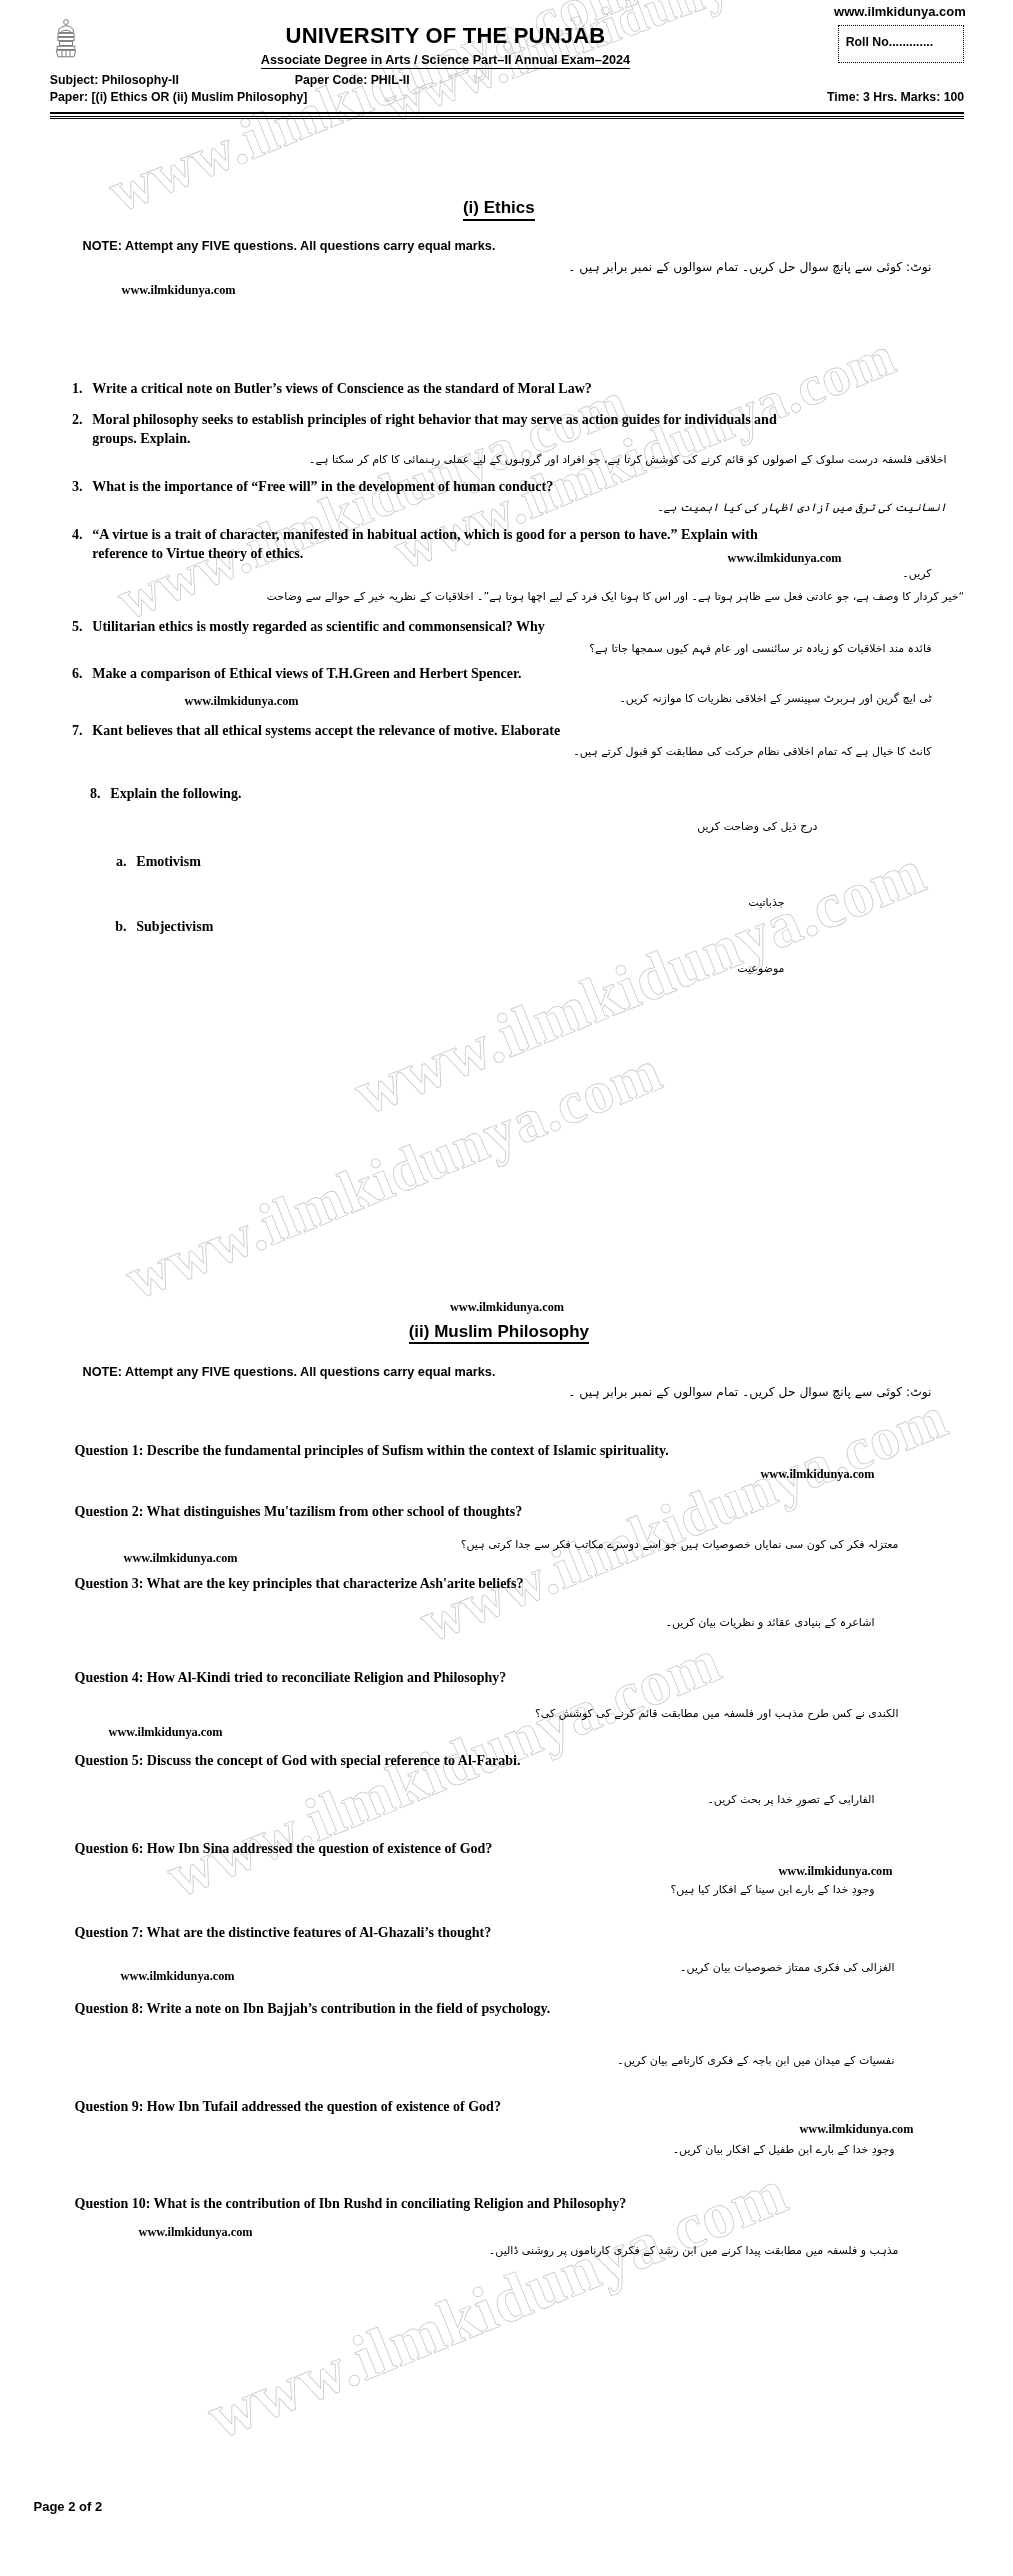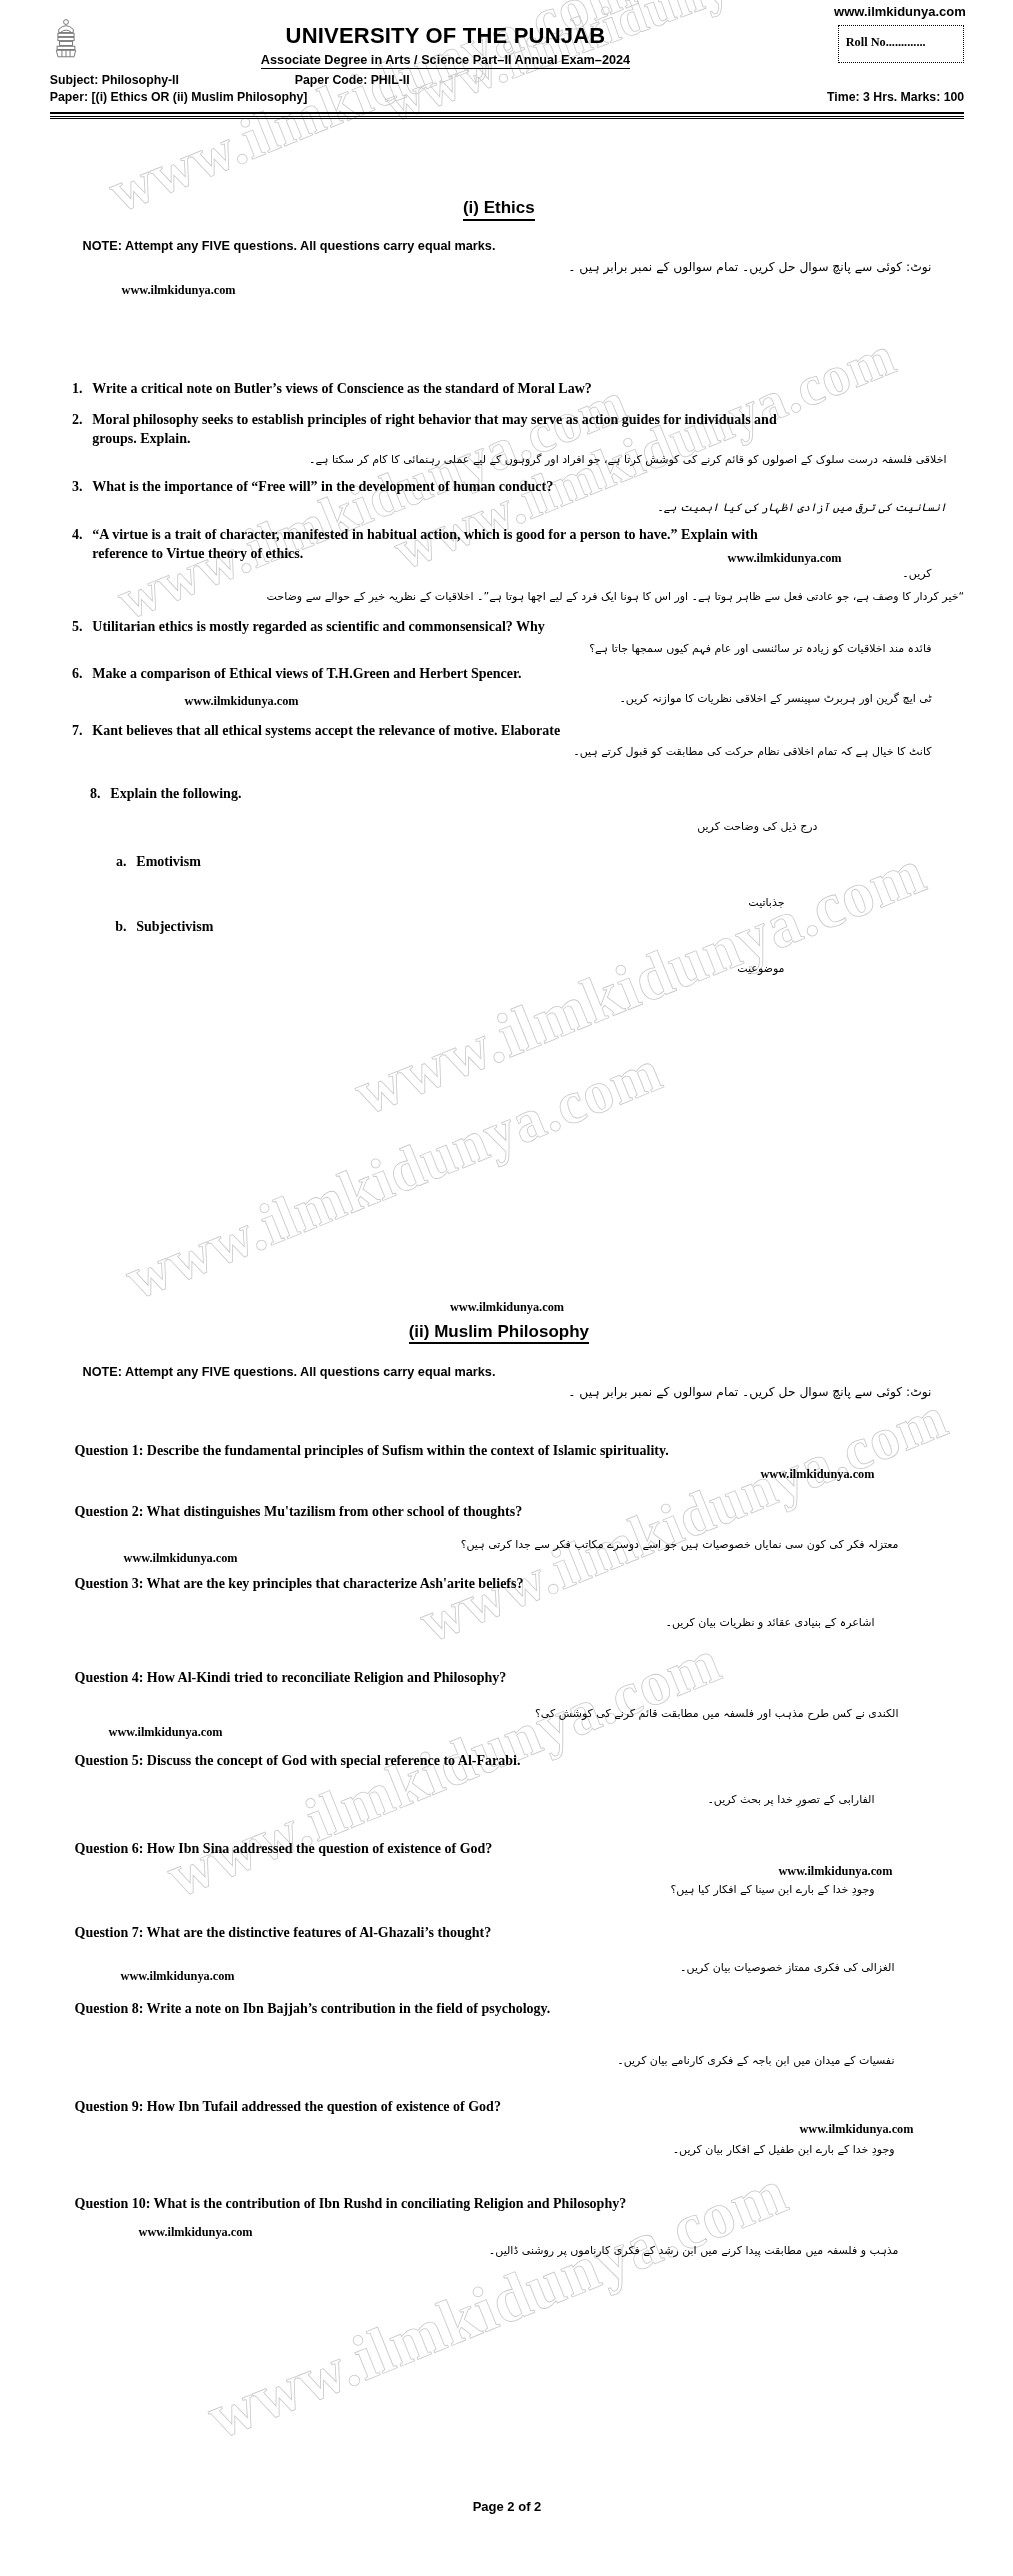--- a/index.html
+++ b/index.html
@@ -90,21 +90,21 @@
     position: absolute;
     right: 16.3px;
     top: 24.5px;
     width: 124px;
     height: 36px;
     border: 1.6px dotted #000;
     z-index: 4;
     background: transparent;
   }
   .rollbox .rl {
-    font-family: Liberation Serif, serif;
+    font-family: Liberation Sans, sans-serif;
     font-weight: 700;
     font-size: 12.3px;
     padding: 9px 0 0 6.5px;
   }
   .wwwtop {
     position: absolute;
     right: 14.7px;
     top: 4.1px;
     font-family: "Liberation Sans", sans-serif;
     font-weight: 700;
@@ -187,21 +187,21 @@
     position: relative;
     z-index: 2;
     font-family: "Liberation Serif", serif;
     font-weight: 700;
     font-size: 14px;
     line-height: 1.45;
     text-align: justify;
   }
 
   .footer {
-    text-align: center;
+    text-align: left;
     font-family: "Liberation Sans", sans-serif;
     font-weight: 700;
     font-size: 13px;
     position: relative;
     z-index: 2;
   }
 
   .abs { position: absolute; }
 </style>
 </head>

